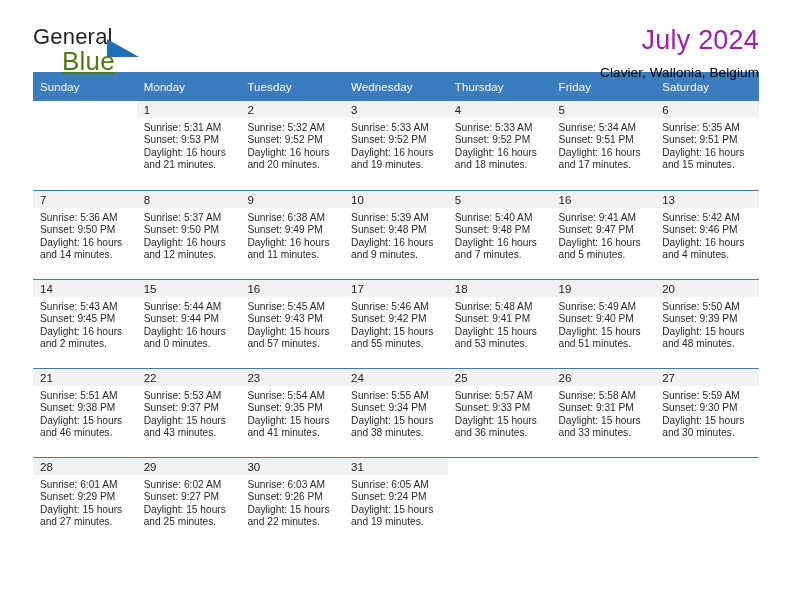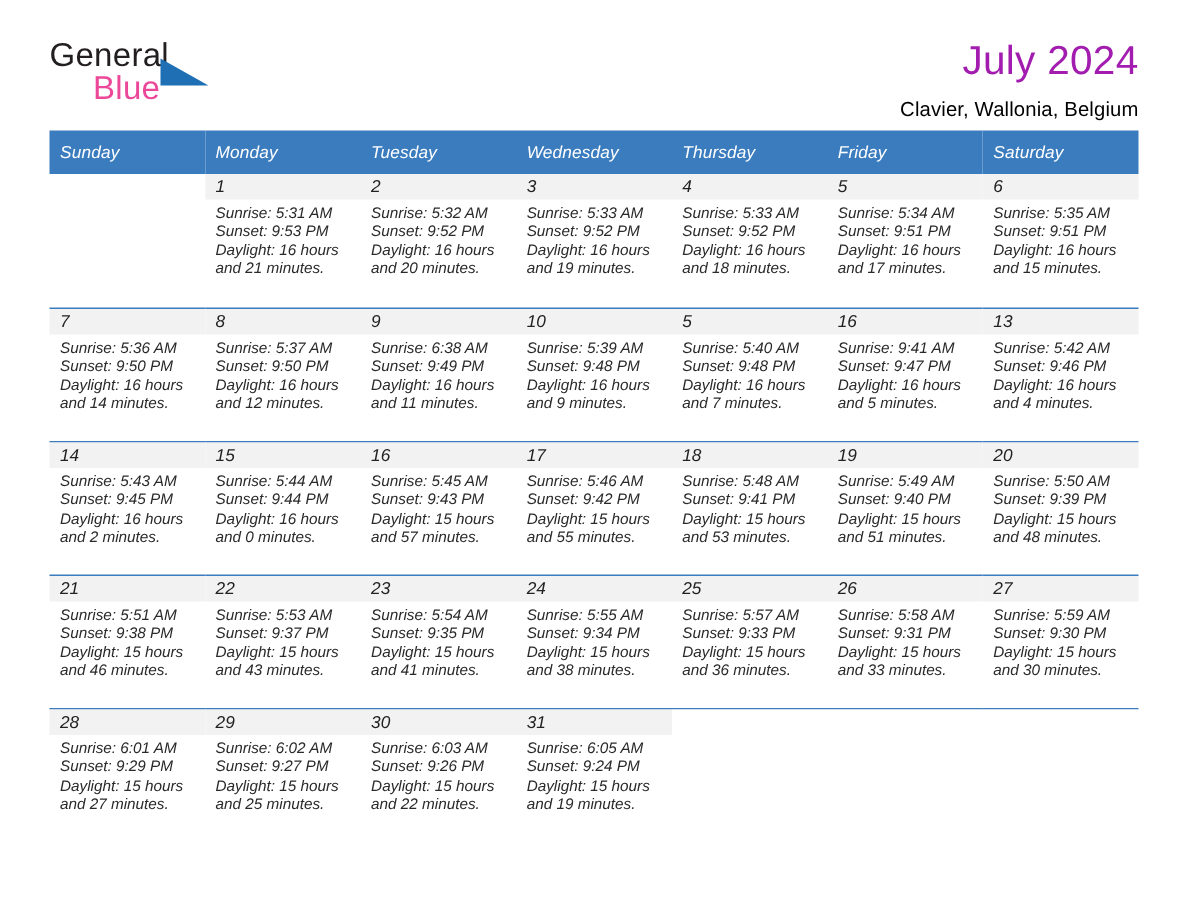--- a/index.html
+++ b/index.html
@@ -53,23 +53,24 @@
     top: 13px;
     width: 0;
     height: 0;
     border-left: 32px solid #1f6fb5;
     border-top: 18px solid transparent;
   }
   .logo-blue {
     position: absolute;
     left: 29px;
     top: 22px;
-    font-size: 22px;
-    color: #ec4899;
+    font-size: 26px;
+    color: #4d7c0f;
     letter-spacing: .2px;
+    text-decoration: underline;
   }
 
   .titlebox {
     text-align: right;
     padding-top: 0px;
   }
   .cal-title {
     font-size: 27px;
     color: #a21caf;
     line-height: 1.05;
@@ -81,22 +82,21 @@
     color: #000000;
     margin-top: 11px;
     letter-spacing: .1px;
   }
 
   
   .cal {
     width: 726px;
     border-collapse: collapse;
     table-layout: fixed;
-    margin-top: 16px;
-    font-style: italic;
+    margin-top: 1px;
   }
   .cal th {
     background: #3a7cbe;
     color: #ffffff;
     font-weight: normal;
     font-size: 11.5px;
     text-align: left;
     padding: 5px 0 5px 7px;
     height: 19px;
     letter-spacing: .1px;

